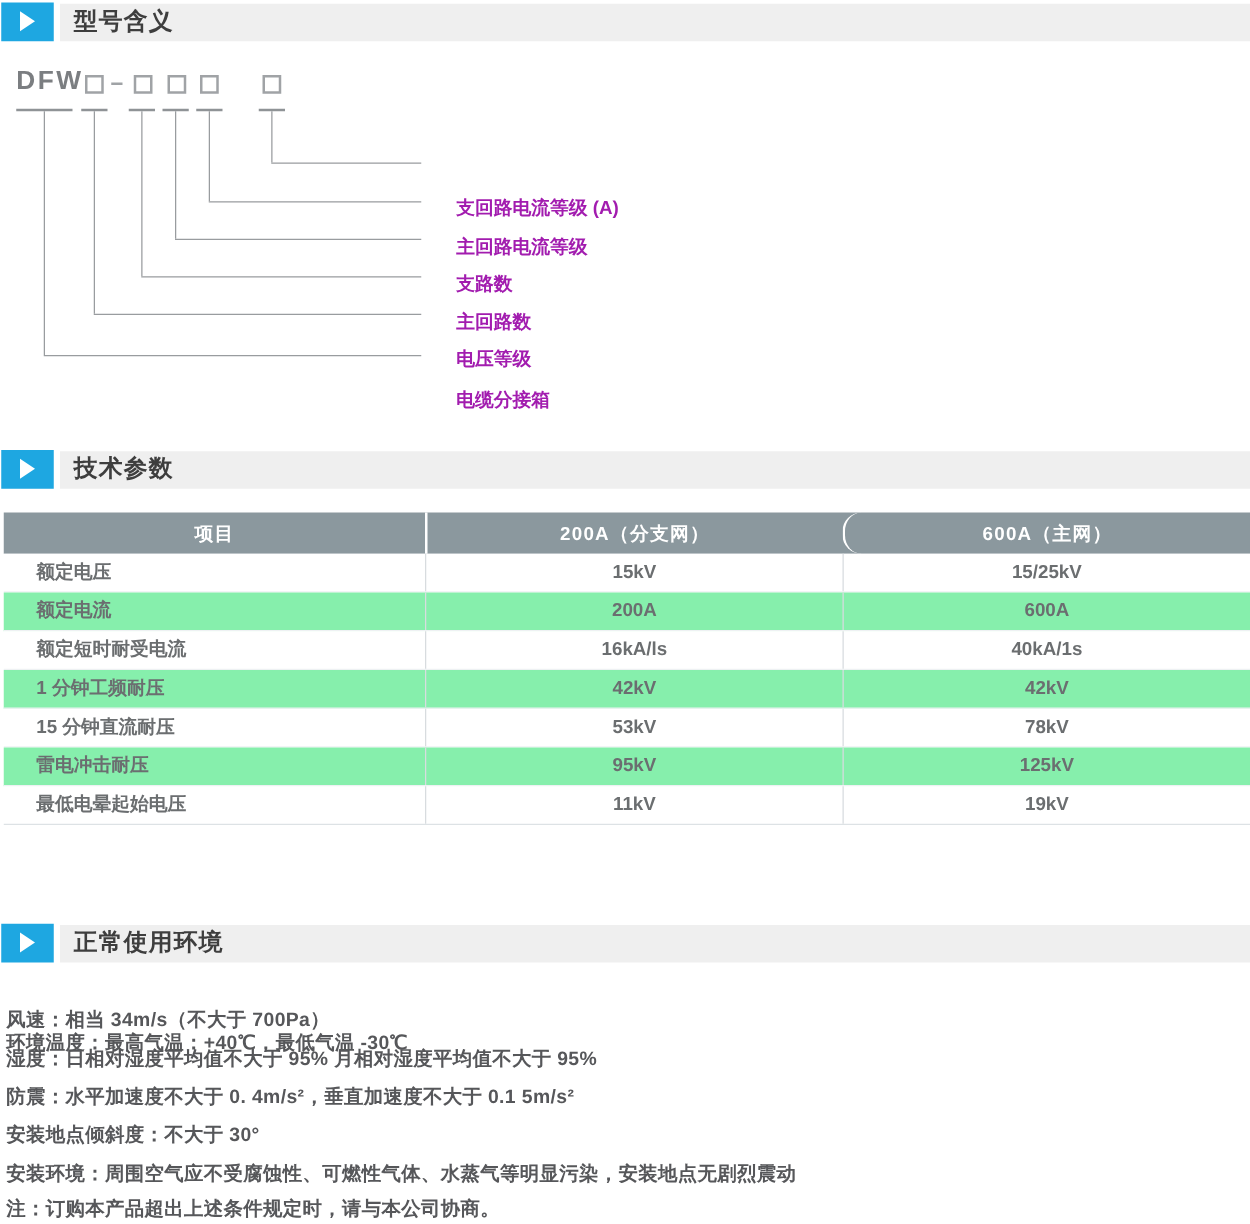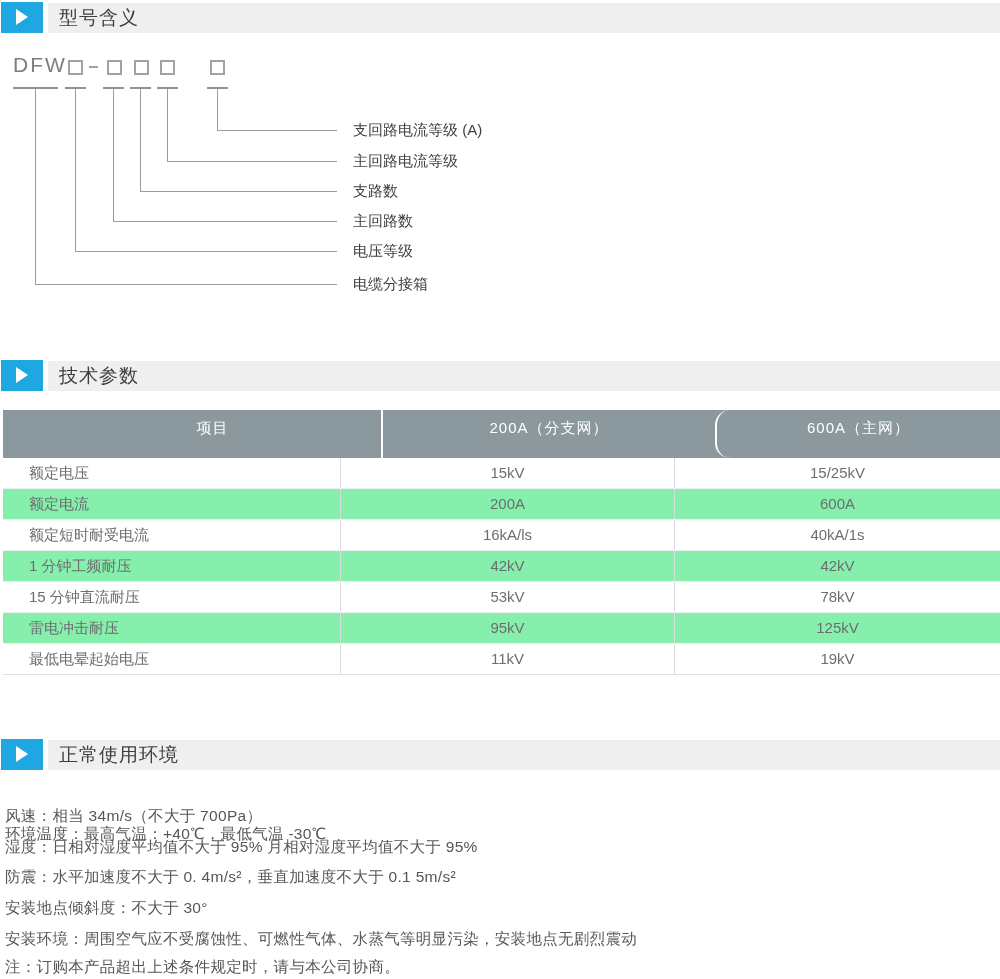--- a/index.html
+++ b/index.html
@@ -1,41 +1,41 @@
 <!DOCTYPE html>
 <html><head>
 <meta charset="utf-8">
 <style>
   * { margin:0; padding:0; box-sizing:border-box; }
   html,body { background:#ffffff; }
   .page {
     position:relative; width:1000px; height:979px; background:#ffffff;
-    font-family:"Liberation Sans", sans-serif; overflow:hidden;
+    font-family:"Liberation Sans", sans-serif; overflow:hidden;font-weight:bold;
   }
 
   
   .sec-header { position:absolute; left:0; width:100%; height:32px; }
   .icon-box { position:absolute; left:1px; top:0; width:42px; height:31px; background:#1ea7e1; }
   .play-tri { position:absolute; left:15px; top:7px; width:0; height:0;
               border-left:12px solid #ffffff; border-top:8.5px solid transparent; border-bottom:8.5px solid transparent; }
   .title-bar { position:absolute; left:48px; right:0; top:1px; height:30px; background:#efefef; }
   .sec-title { line-height:30px; padding-left:11px; font-size:19px; color:#3e3e3e; letter-spacing:1px; }
 
   
   .dfw-text { position:absolute; left:13px; top:53px; font-size:21px; color:#7b7e81; letter-spacing:2px; }
   .mbox { position:absolute; top:60px; width:15px; height:15px; border:2px solid #a0a3a6; background:#fff; }
   .mdash { position:absolute; left:89px; top:66px; width:9px; height:2px; background:#a0a3a6; }
   .tick { position:absolute; top:87px; height:2px; background:#8f9396; }
   .vline { position:absolute; width:1px; background:#999c9f; }
   .hline { position:absolute; height:1px; background:#999c9f; }
-  .dlabel { position:absolute; left:353px; font-size:15px; color:#404040; white-space:nowrap; }
+  .dlabel { position:absolute; left:365px; font-size:15px; color:#a21caf; white-space:nowrap;margin-top:36px; }
 
   
   .ptable { position:absolute; top:410px; left:3px; width:997px; }
-  .thead { display:flex; height:48px; background:#8b989e;padding-left:41px; }
+  .thead { display:flex; height:33px; background:#8b989e; }
   .th { color:#ffffff; font-size:15px; line-height:35px; text-align:center; letter-spacing:1px; }
   .th-item { width:337px; }
   .th-branch { width:334px; border-left:2px solid #ffffff; }
   .th-main { flex:1; border-left:2px solid #ffffff;border-radius:15px; }
   .tr { display:flex; height:31px; background:#ffffff; border-bottom:1px solid #eef1f3;justify-content:flex-end; }
   .tr.alt { background:#86efac; }
   .tr:last-child { border-bottom:1px solid #dde2e5; }
   .td { font-size:15px; color:#6b6e70; line-height:30px; }
   .td-item { width:337px; padding-left:26px; }
   .td-branch { width:334px; text-align:center; border-left:1px solid #d8dcdf; }

